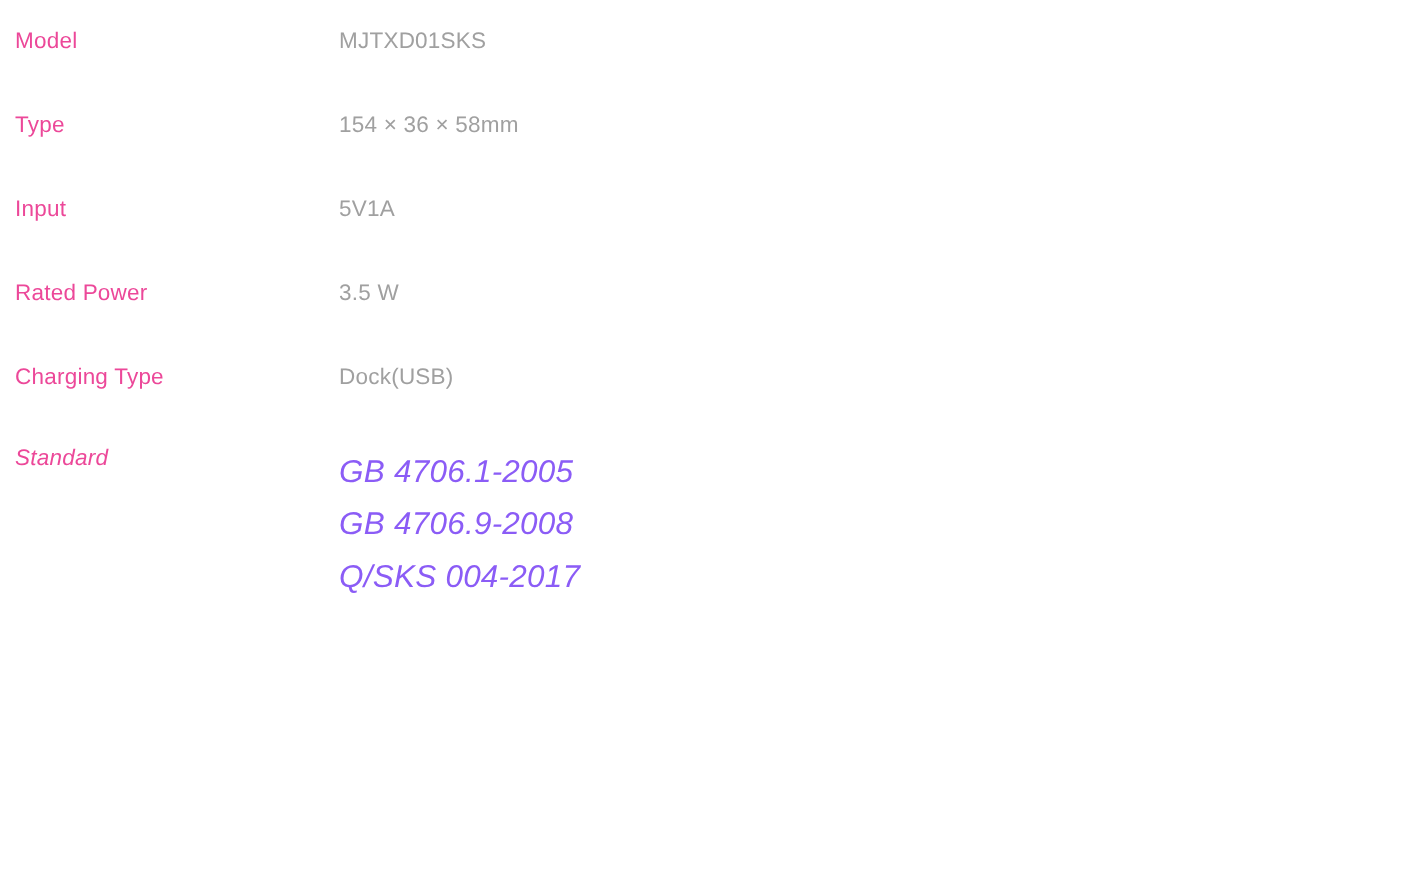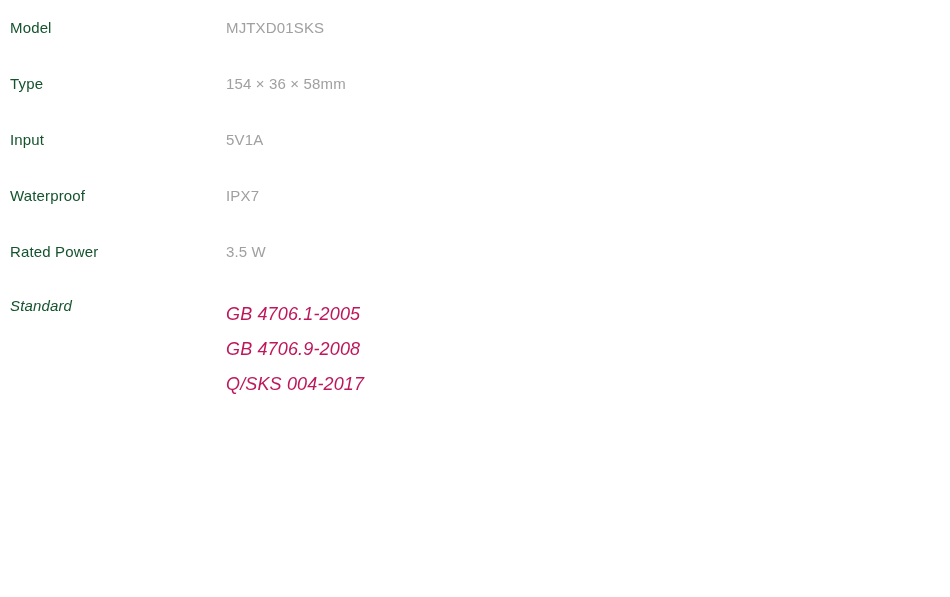--- a/index.html
+++ b/index.html
@@ -46,21 +46,21 @@
     color: #a0a0a0;
     vertical-align: middle;
     text-align: left;
     letter-spacing: 0.15px;
     white-space: nowrap;
   }
 
   .spec-label {
     width: 208px;
     padding-left: 10px;
-    color: #14532d;
+    color: #ec4899;
   }
 
   .spec-value {
     padding-left: 8px;
     color: #a0a0a0;
   }
 
   
   .spec-row.is-multiline {
     height: 56px;
@@ -70,23 +70,23 @@
   .spec-row.is-multiline .spec-value {
     vertical-align: top;
     padding-top: 17px;
   }
   .spec-value-list {
     margin: 0;
     padding: 0;
     list-style: none;
   }
   .spec-value-list li {
-    font-size: 18px;
+    font-size: 21px;
     line-height: 35px;
-    color: #be185d;
+    color: #8b5cf6;
     letter-spacing: 0.15px;
     white-space: nowrap;
   }
 </style>
 </head>
 <body>
 
 <div class="spec-sheet">
   <table class="spec-table">
     <tbody>
@@ -100,31 +100,31 @@
       <tr class="spec-row">
         <td class="spec-label">Type</td>
         <td class="spec-value">154 × 36 × 58mm</td>
       </tr>
 
       <tr class="spec-row">
         <td class="spec-label">Input</td>
         <td class="spec-value">5V1A</td>
       </tr>
 
-      <tr class="spec-row">
-        <td class="spec-label">Waterproof</td>
-        <td class="spec-value">IPX7</td>
-      </tr>
 
       <tr class="spec-row">
         <td class="spec-label">Rated Power</td>
         <td class="spec-value">3.5 W</td>
       </tr>
 
 
+      <tr class="spec-row">
+        <td class="spec-label">Charging Type</td>
+        <td class="spec-value">Dock(USB)</td>
+      </tr>
 
       <tr class="spec-row is-multiline">
         <td class="spec-label">Standard</td>
         <td class="spec-value">
           <ul class="spec-value-list">
             <li>GB 4706.1-2005</li>
             <li>GB 4706.9-2008</li>
             <li>Q/SKS 004-2017</li>
           </ul>
         </td>

